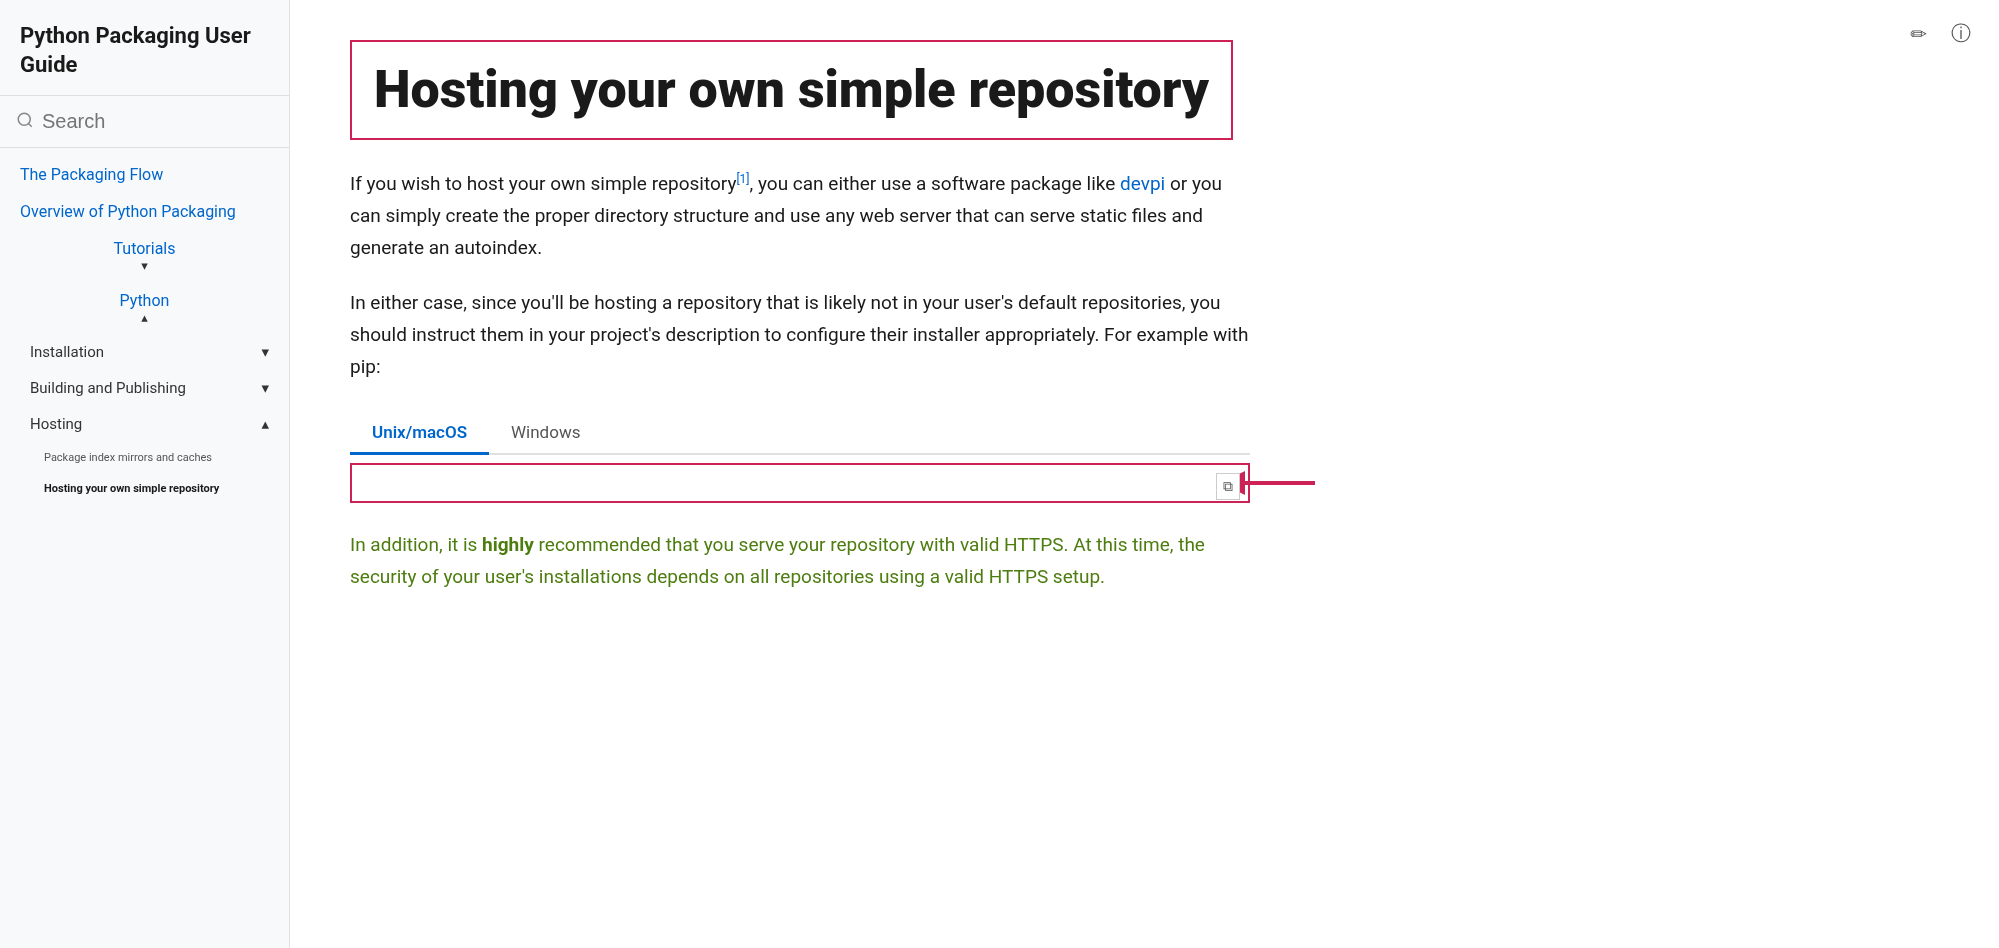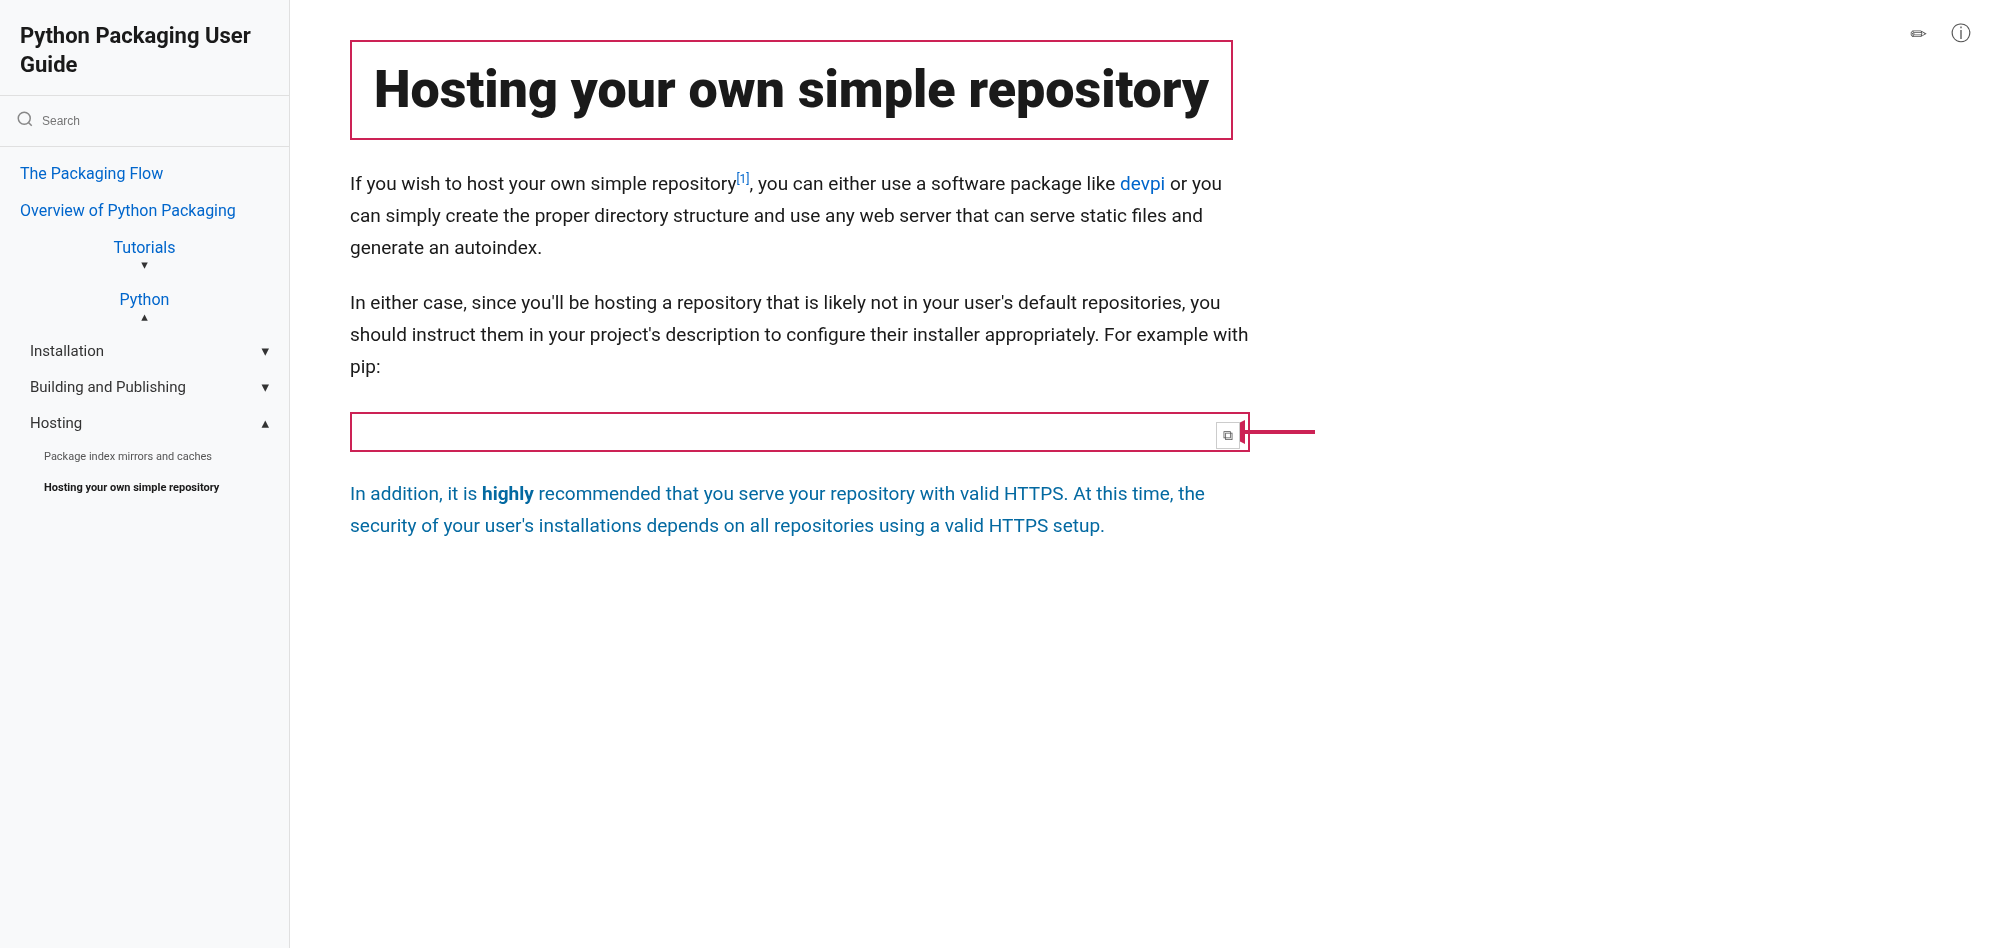--- a/index.html
+++ b/index.html
@@ -37,21 +37,21 @@
       align-items: center;
       padding: 14px 16px;
       border-bottom: 1px solid #e0e0e0;
       gap: 8px;
     }
 
     .search-box input {
       border: none;
       background: transparent;
       outline: none;
-      font-size: 12px;
+      font-size: 20px;
       color: #15803d;
       width: 100%;
     }
 
     .search-icon-svg {
       color: #888;
       flex-shrink: 0;
     }
 
     .nav-section {
@@ -212,21 +212,21 @@
       border: 1px solid #ccc;
       cursor: pointer;
       padding: 4px 6px;
       font-size: 14px;
       color: #555;
     }
 
     .bottom-paragraph {
       font-size: 19px;
       line-height: 1.7;
-      color: #0369a1;
+      color: #4d7c0f;
       margin-top: 26px;
     }
   </style>
 </head>
 <body>
 
 <nav class="sidebar">
   <div class="sidebar-title">Python Packaging User Guide</div>
 
   <div class="search-box">
@@ -280,20 +280,24 @@
 
     <p class="paragraph">
       <span>If you wish to host your own simple repository</span><sup>[1]</sup><span>, you can either use a software package like</span>
       <a class="link">devpi</a>
       <span>or you can simply create the proper directory structure and use any web server that can serve static files and generate an autoindex.</span>
     </p>
 
     <p class="paragraph">In either case, since you'll be hosting a repository that is likely not in your user's default repositories, you should instruct them in your project's description to configure their installer appropriately. For example with pip:</p>
 
     <div class="code-tabs">
+      <div class="tab-bar">
+        <div class="tab active">Unix/macOS</div>
+        <div class="tab">Windows</div>
+      </div>
       <div class="code-block-wrapper">
         <div class="code-block">
           <button class="copy-btn">⧉</button>
         </div>
 
         <svg style="position:absolute; right:-70px; top:50%; transform:translateY(-50%);" width="80" height="30" viewBox="0 0 80 30">
           <defs>
             <marker id="arrowhead" markerWidth="8" markerHeight="8" refX="0" refY="3" orient="auto">
               <polygon points="0 0, 6 3, 0 6" fill="#cc2255"></polygon>
             </marker>

